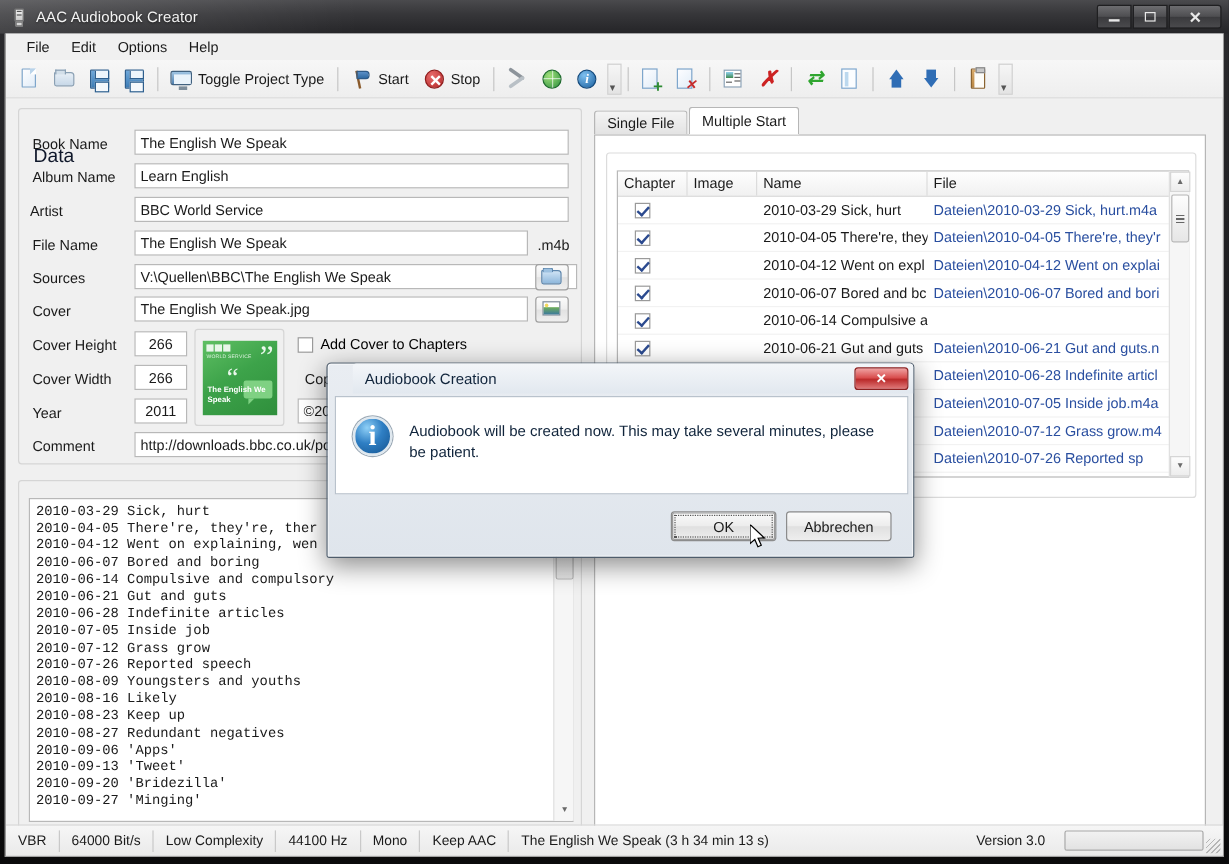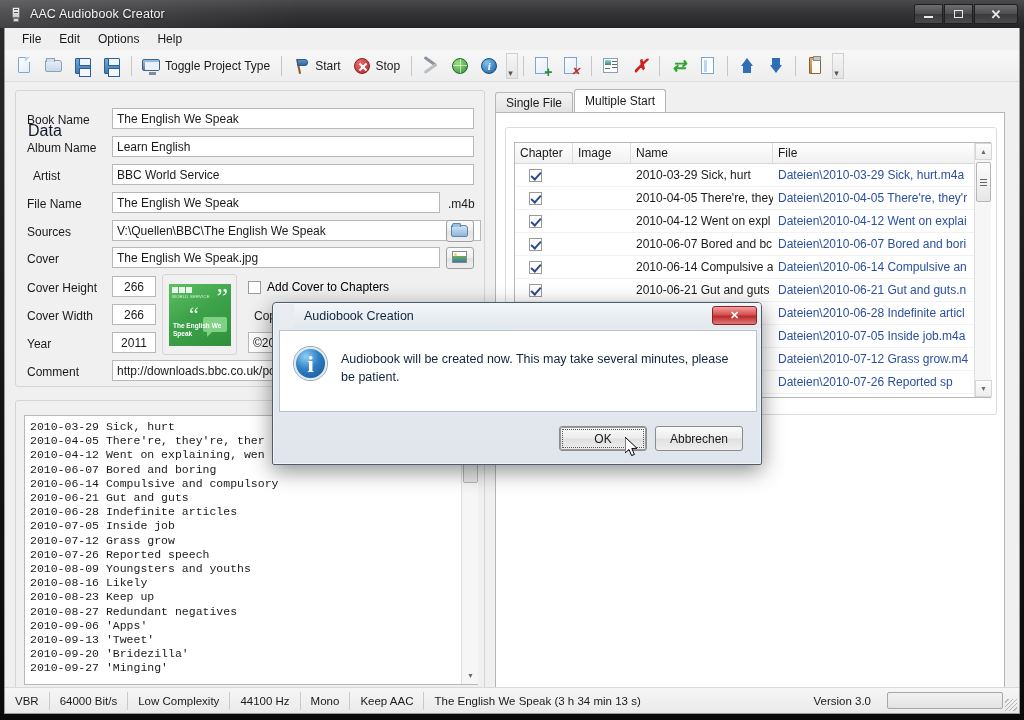--- a/index.html
+++ b/index.html
@@ -438,21 +438,21 @@
 
     <div class="groupbox" style="left:10px; top:62px; width:470px; height:297px;">
       <div class="gb-title">Data</div>
 
       <div class="field-label" style="left:11px; top:22px;">Book Name</div>
       <input class="tinput" style="left: 96px; top: 17px; width: 362px;" value="The English We Speak">
 
       <div class="field-label" style="left:11px; top:50px;">Album Name</div>
       <input class="tinput" style="left: 96px; top: 45px; width: 362px;" value="Learn English">
 
-      <div class="field-label" style="left:17px; top:78px;">Artist</div>
+      <div class="field-label" style="left:9px; top:78px;">Artist</div>
       <input class="tinput" style="left: 96px; top: 73px; width: 362px;" value="BBC World Service">
 
       <div class="field-label" style="left:11px; top:106px;">File Name</div>
       <input class="tinput" style="left: 96px; top: 101px; width: 328px;" value="The English We Speak">
       <div class="suffix-label" style="left:432px; top:106px;">.m4b</div>
 
       <div class="field-label" style="left:11px; top:134px;">Sources</div>
       <input class="tinput" style="left: 96px; top: 129px; width: 369px;" value="V:\Quellen\BBC\The English We Speak">
       <div class="browse-btn" style="left:430px; top:129px;">
         <span class="ico" style="width:18px;height:16px;">
@@ -587,21 +587,20 @@
                 <div class="grid-td" style="width: 58px;"></div>
                 <div class="grid-td td-name" style="width: 142px;">2010-06-07 Bored and bc</div>
                 <div class="grid-td td-file" style="width: 202px;">Dateien\2010-06-07 Bored and bori</div>
               </div>
               <div class="grid-row">
                 <div class="grid-td td-check" style="width: 58px;">
                   <div class="cbox checked"></div>
                 </div>
                 <div class="grid-td" style="width: 58px;"></div>
                 <div class="grid-td td-name" style="width: 142px;">2010-06-14 Compulsive a</div>
-                <div class="grid-td td-file" style="width: 202px;">Dateien\2010-06-14 Compulsive an</div>
               </div>
               <div class="grid-row">
                 <div class="grid-td td-check" style="width: 58px;">
                   <div class="cbox checked"></div>
                 </div>
                 <div class="grid-td" style="width: 58px;"></div>
                 <div class="grid-td td-name" style="width: 142px;">2010-06-21 Gut and guts</div>
                 <div class="grid-td td-file" style="width: 202px;">Dateien\2010-06-21 Gut and guts.n</div>
               </div>
               <div class="grid-row">

